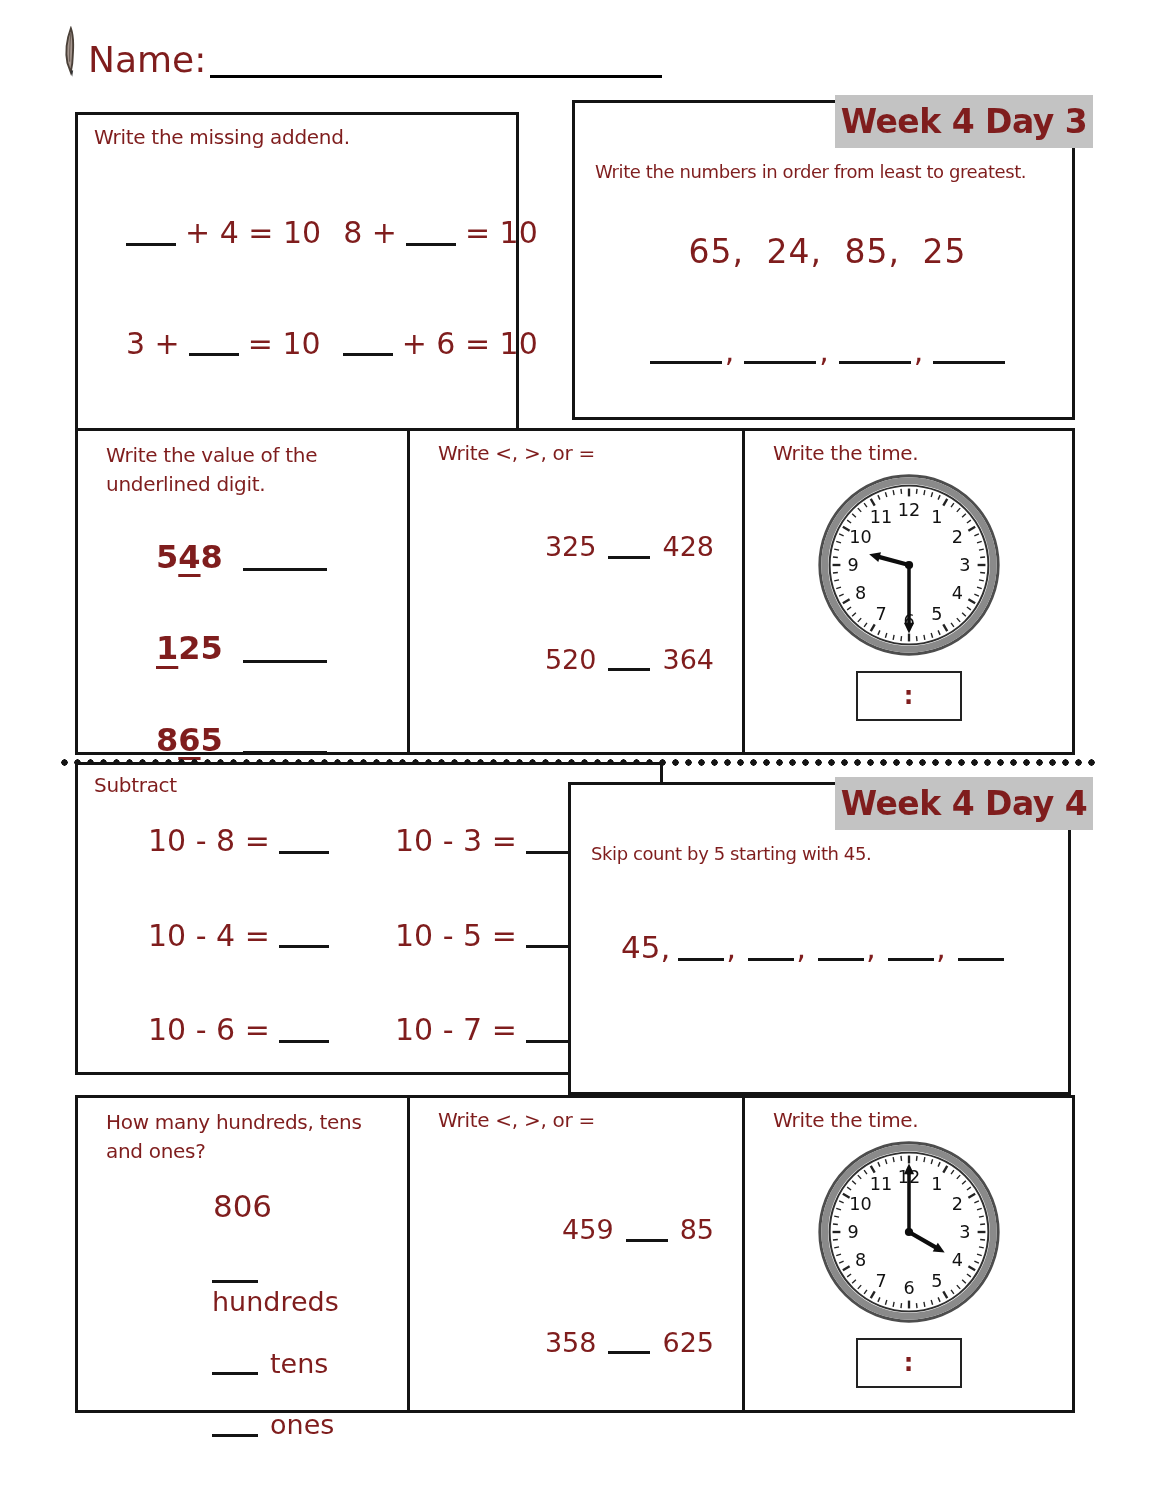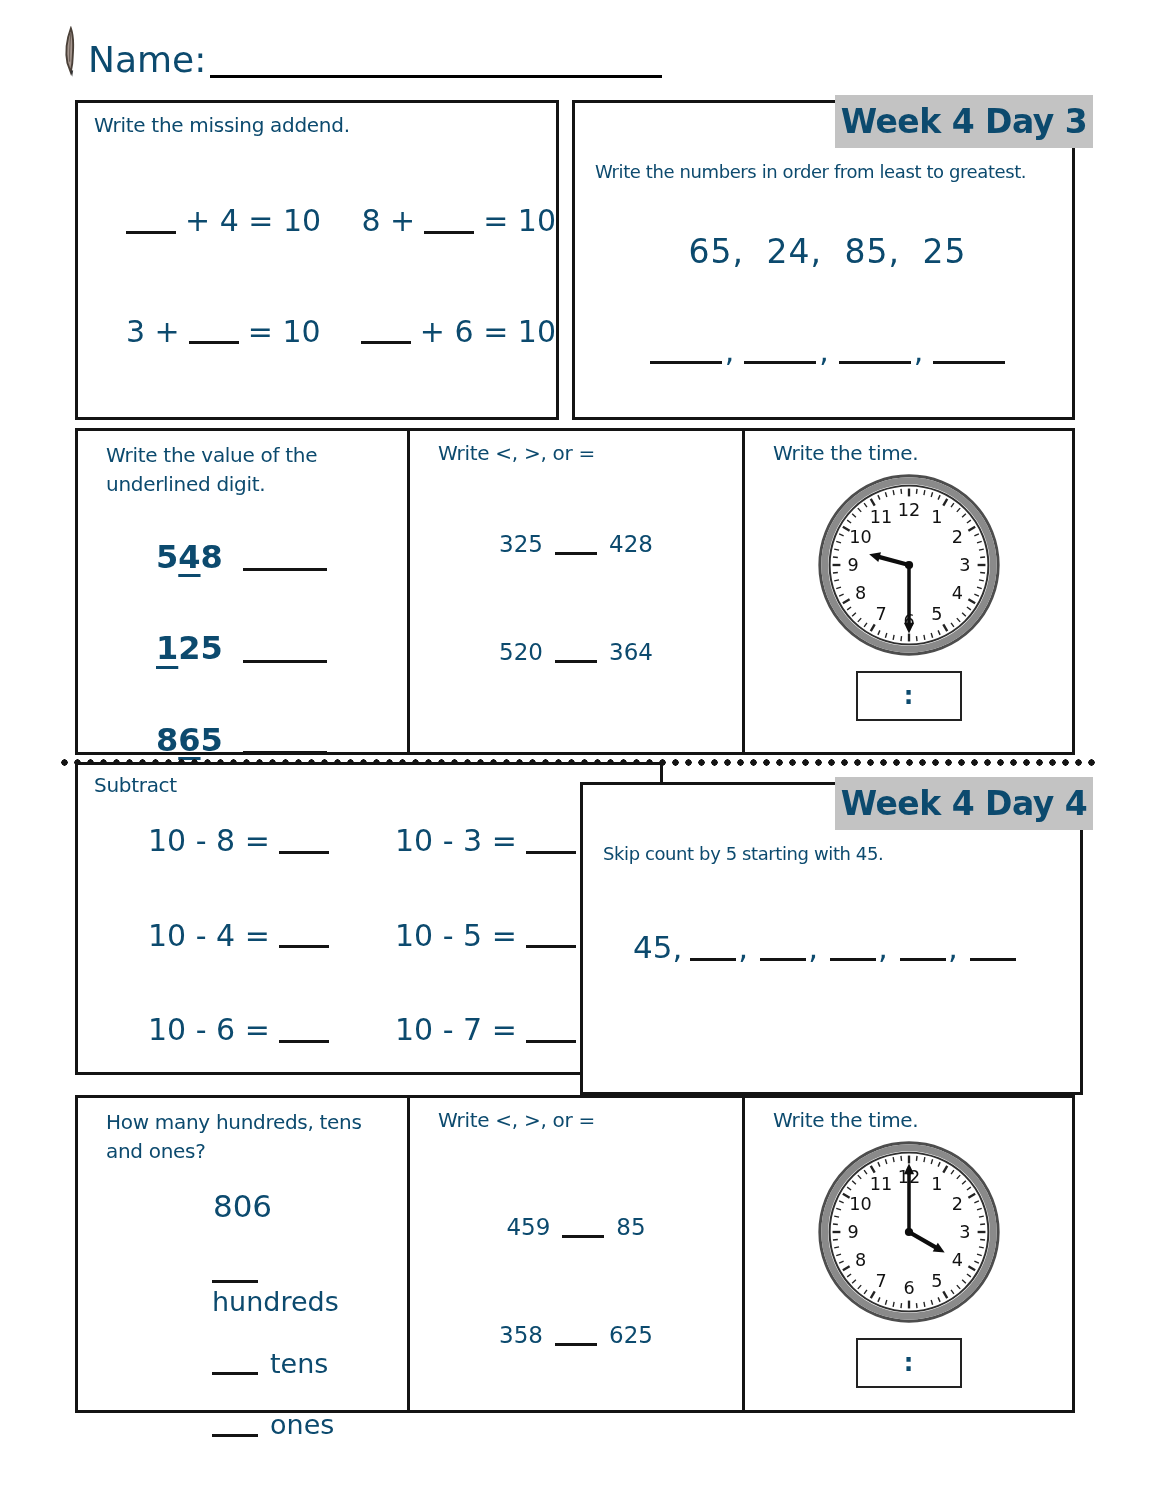--- a/index.html
+++ b/index.html
@@ -1,33 +1,33 @@
 <!DOCTYPE html>
 <html><head>
 <meta charset="utf-8">
 <style>
   html,body{margin:0;padding:0;background:#e8e8e8;}
   .page{
     position:relative;width:1159px;height:1500px;margin:0 auto;background:#ffffff;
-    font-family:"DejaVu Sans",sans-serif;color:#0c4a6e;overflow:hidden;
+    font-family:"DejaVu Sans",sans-serif;color:#7f1d1d;overflow:hidden;
   }
   
   .name-row{position:absolute;left:56px;top:26px;display:flex;align-items:flex-end;}
   .quill{width:30px;height:52px;margin-right:2px;}
   .name-label{font-size:36px;line-height:1;}
   .name-line{width:452px;height:42px;border-bottom:3.5px solid #000;margin-left:4px;}
   
   .box{position:absolute;background:#fff;border:3px solid #141414;box-sizing:border-box;}
-  .boxA1{left:75px;top:100px;width:484px;height:320px;}
+  .boxA1{left:75px;top:112px;width:444px;height:320px;}
   .boxA2{left:572px;top:100px;width:503px;height:320px;}
   .boxB1{left:75px;top:428px;width:335px;height:327px;}
   .boxB2{left:407px;top:428px;width:338px;height:327px;}
   .boxB3{left:742px;top:428px;width:333px;height:327px;}
   .boxC1{left:75px;top:762px;width:588px;height:313px;}
-  .boxC2{left:580px;top:782px;width:503px;height:313px;}
+  .boxC2{left:568px;top:782px;width:503px;height:313px;}
   .boxD1{left:75px;top:1095px;width:335px;height:318px;}
   .boxD2{left:407px;top:1095px;width:338px;height:318px;}
   .boxD3{left:742px;top:1095px;width:333px;height:318px;}
   
   .banner{
     position:absolute;left:835px;width:258px;height:53px;background:#c3c3c3;
     display:flex;align-items:center;justify-content:center;
     font-size:33px;font-weight:bold;letter-spacing:-0.5px;white-space:nowrap;z-index:5;
   }
   .banner-d3{top:95px;}
@@ -56,21 +56,21 @@
   .pad-top{padding-top:58px;padding-left:8px;}
   .ord-nums{text-align:center;margin-top:50px;font-size:33px;word-spacing:11px;letter-spacing:1px;}
   .ord-blanks{margin-top:58px;text-align:center;font-size:30px;}
   .ord-blank{width:72px;}
   
   .vrow{margin:36px 0 0 50px;font-size:32px;white-space:nowrap;font-weight:bold;}
   .vrow + .vrow{margin-top:50px;}
   .u{text-decoration:underline;text-underline-offset:6px;text-decoration-thickness:3px;}
   .value-blank{width:84px;margin-left:20px;}
   
-  .crow{text-align:center;font-size:23px;margin-top:62px;white-space:nowrap;}
+  .crow{text-align:right;font-size:27px;margin-top:62px;white-space:nowrap;}
   .crow.second{margin-top:78px;}
   .cmp-blank{width:42px;margin:0 12px;}
   
   .clock{display:block;margin:2px auto 0;width:196px;height:196px;}
   .clock text{font-family:"DejaVu Sans",sans-serif;}
   .timebox{
     width:102px;height:46px;border:2.5px solid #222;margin:8px auto 0;
     display:flex;align-items:center;justify-content:center;font-size:24px;font-weight:bold;
   }
   

